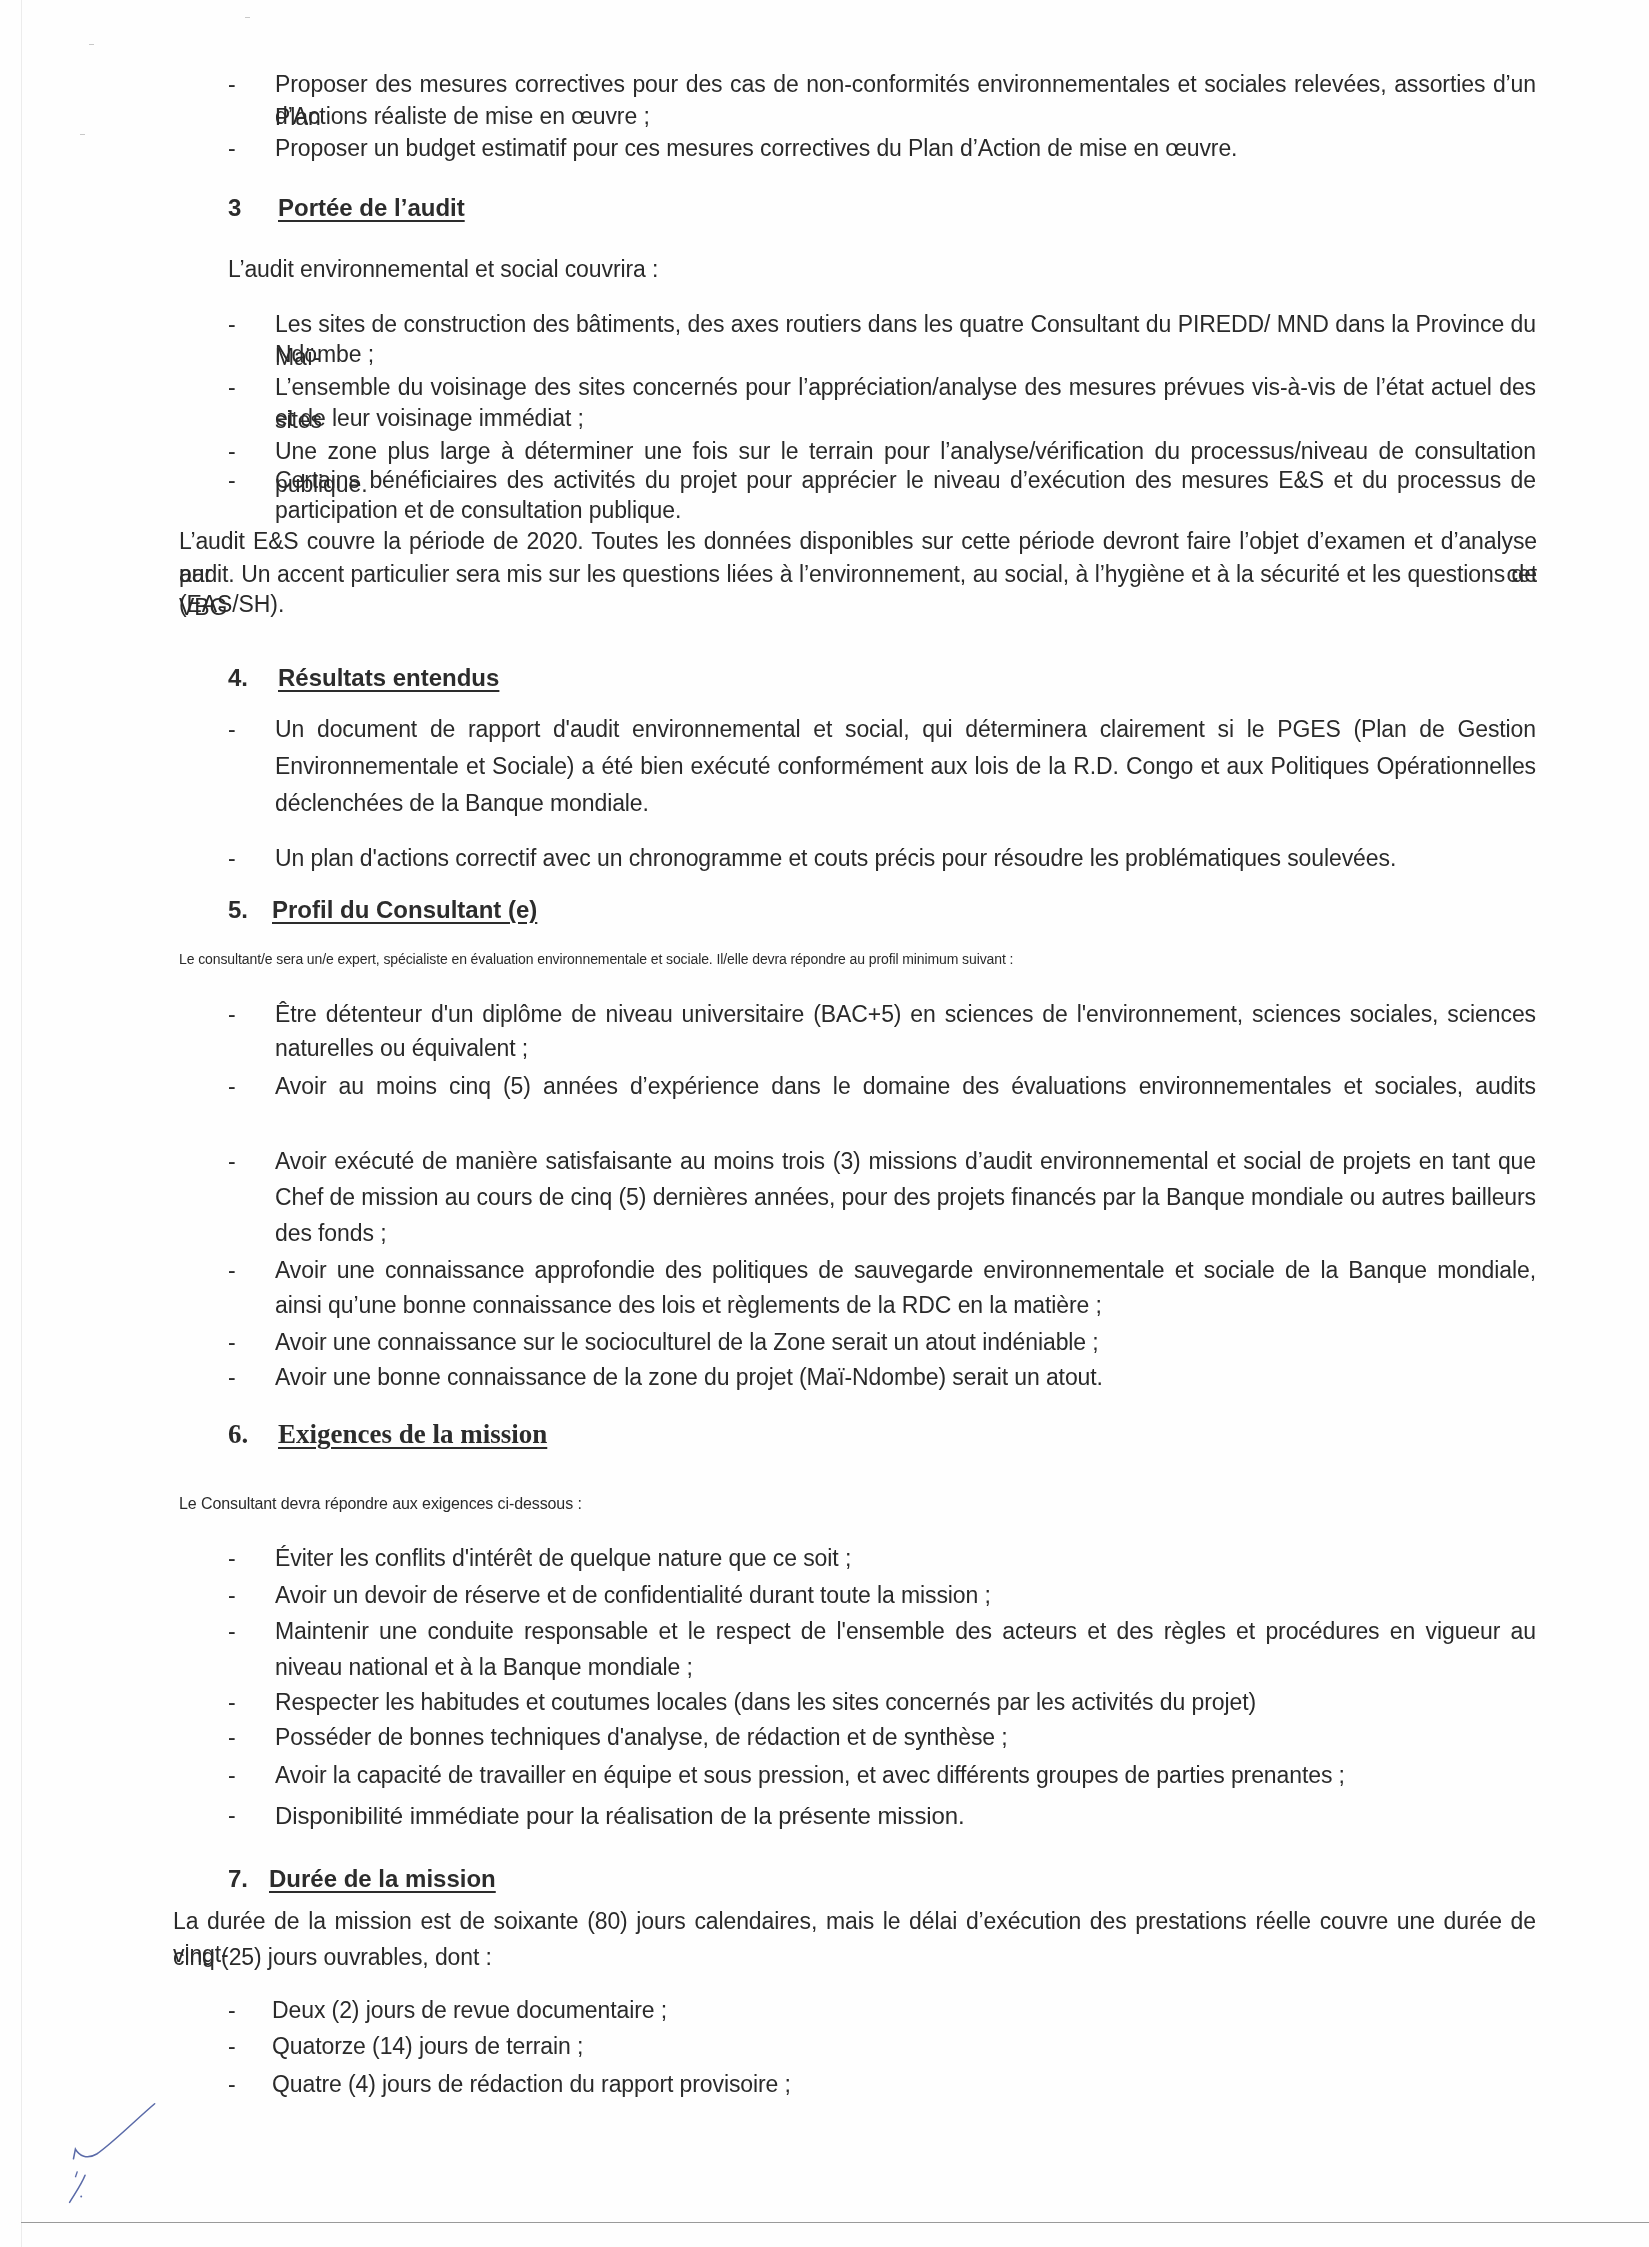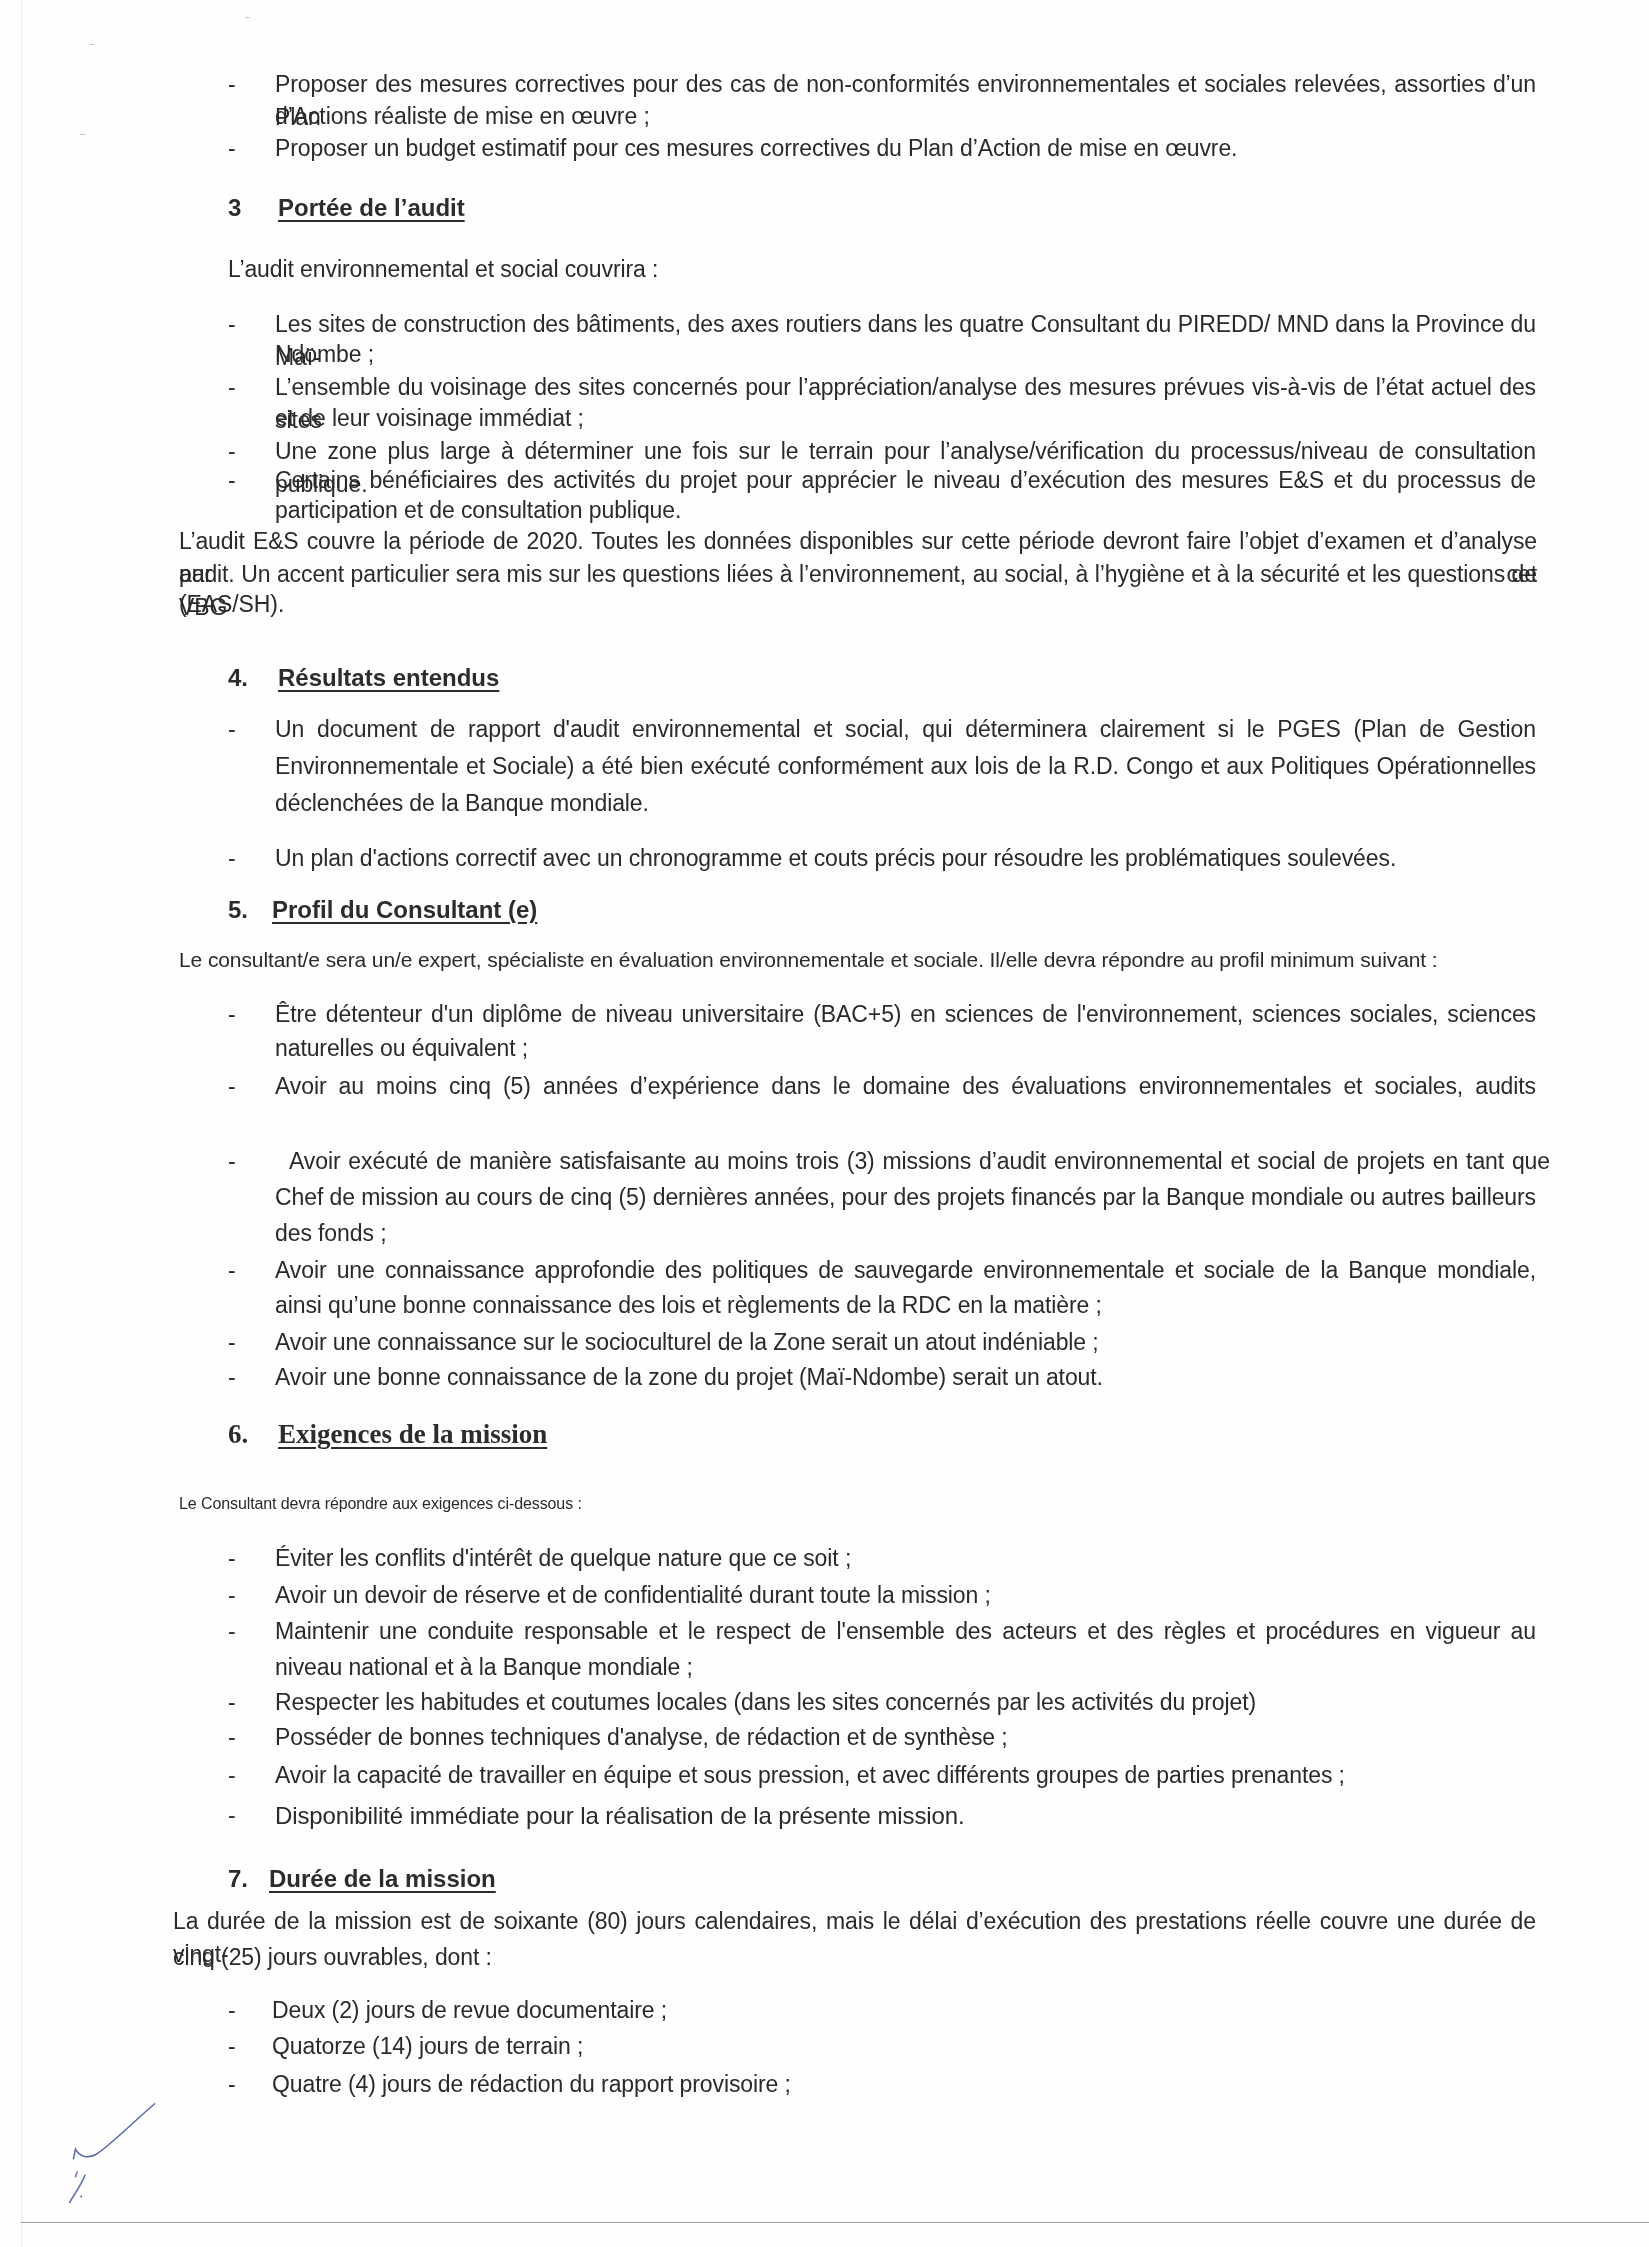--- a/index.html
+++ b/index.html
@@ -62,29 +62,29 @@
   <div class="line just" style="left:275px;top:713px;width:1261px">Un document de rapport d'audit environnemental et social, qui déterminera clairement si le PGES (Plan de Gestion</div>
   <div class="line just" style="left:275px;top:750px;width:1261px">Environnementale et Sociale) a été bien exécuté conformément aux lois de la R.D. Congo et aux Politiques Opérationnelles</div>
   <div class="line" style="left:275px;top:787px">déclenchées de la Banque mondiale.</div>
   <span class="dash" style="left:228px;top:842px">-</span>
   <div class="line" style="left:275px;top:842px">Un plan d'actions correctif avec un chronogramme et couts précis pour résoudre les problématiques soulevées.</div>
 
   <div class="heading" style="left:228px;top:893px">
     <span class="num">5.</span>
     <span class="title" style="left:44px">Profil du Consultant (e)</span>
   </div>
-  <div class="line" style="left:179px;top:943px;font-size:21px">Le consultant/e sera un/e expert, spécialiste en évaluation environnementale et sociale. Il/elle devra répondre au profil minimum suivant :</div>
+  <div class="line" style="left:179px;top:943px;font-size:14px">Le consultant/e sera un/e expert, spécialiste en évaluation environnementale et sociale. Il/elle devra répondre au profil minimum suivant :</div>
 
   <span class="dash" style="left:228px;top:998px">-</span>
   <div class="line just" style="left:275px;top:998px;width:1261px">Être détenteur d'un diplôme de niveau universitaire (BAC+5) en sciences de l'environnement, sciences sociales, sciences</div>
   <div class="line" style="left:275px;top:1032px">naturelles ou équivalent ;</div>
   <span class="dash" style="left:228px;top:1070px">-</span>
   <div class="line just" style="left:275px;top:1070px;width:1261px">Avoir au moins cinq (5) années d’expérience dans le domaine des évaluations environnementales et sociales, audits</div>
   <span class="dash" style="left:228px;top:1145px">-</span>
-  <div class="line just" style="left:289px;top:1145px;width:1261px">Avoir exécuté de manière satisfaisante au moins trois (3) missions d’audit environnemental et social de projets en tant que</div>
+  <div class="line just" style="left:275px;top:1145px;width:1261px">Avoir exécuté de manière satisfaisante au moins trois (3) missions d’audit environnemental et social de projets en tant que</div>
   <div class="line just" style="left:275px;top:1181px;width:1261px">Chef de mission au cours de cinq (5) dernières années, pour des projets financés par la Banque mondiale ou autres bailleurs</div>
   <div class="line" style="left:275px;top:1217px">des fonds ;</div>
   <span class="dash" style="left:228px;top:1254px">-</span>
   <div class="line" style="left:275px;top:1289px">ainsi qu’une bonne connaissance des lois et règlements de la RDC en la matière ;</div>
   <div class="line just" style="left:275px;top:1254px;width:1261px">Avoir une connaissance approfondie des politiques de sauvegarde environnementale et sociale de la Banque mondiale,</div>
   <span class="dash" style="left:228px;top:1326px">-</span>
   <div class="line" style="left:275px;top:1326px">Avoir une connaissance sur le socioculturel de la Zone serait un atout indéniable ;</div>
   <span class="dash" style="left:228px;top:1361px">-</span>
   <div class="line" style="left:275px;top:1361px">Avoir une bonne connaissance de la zone du projet (Maï-Ndombe) serait un atout.</div>
 

